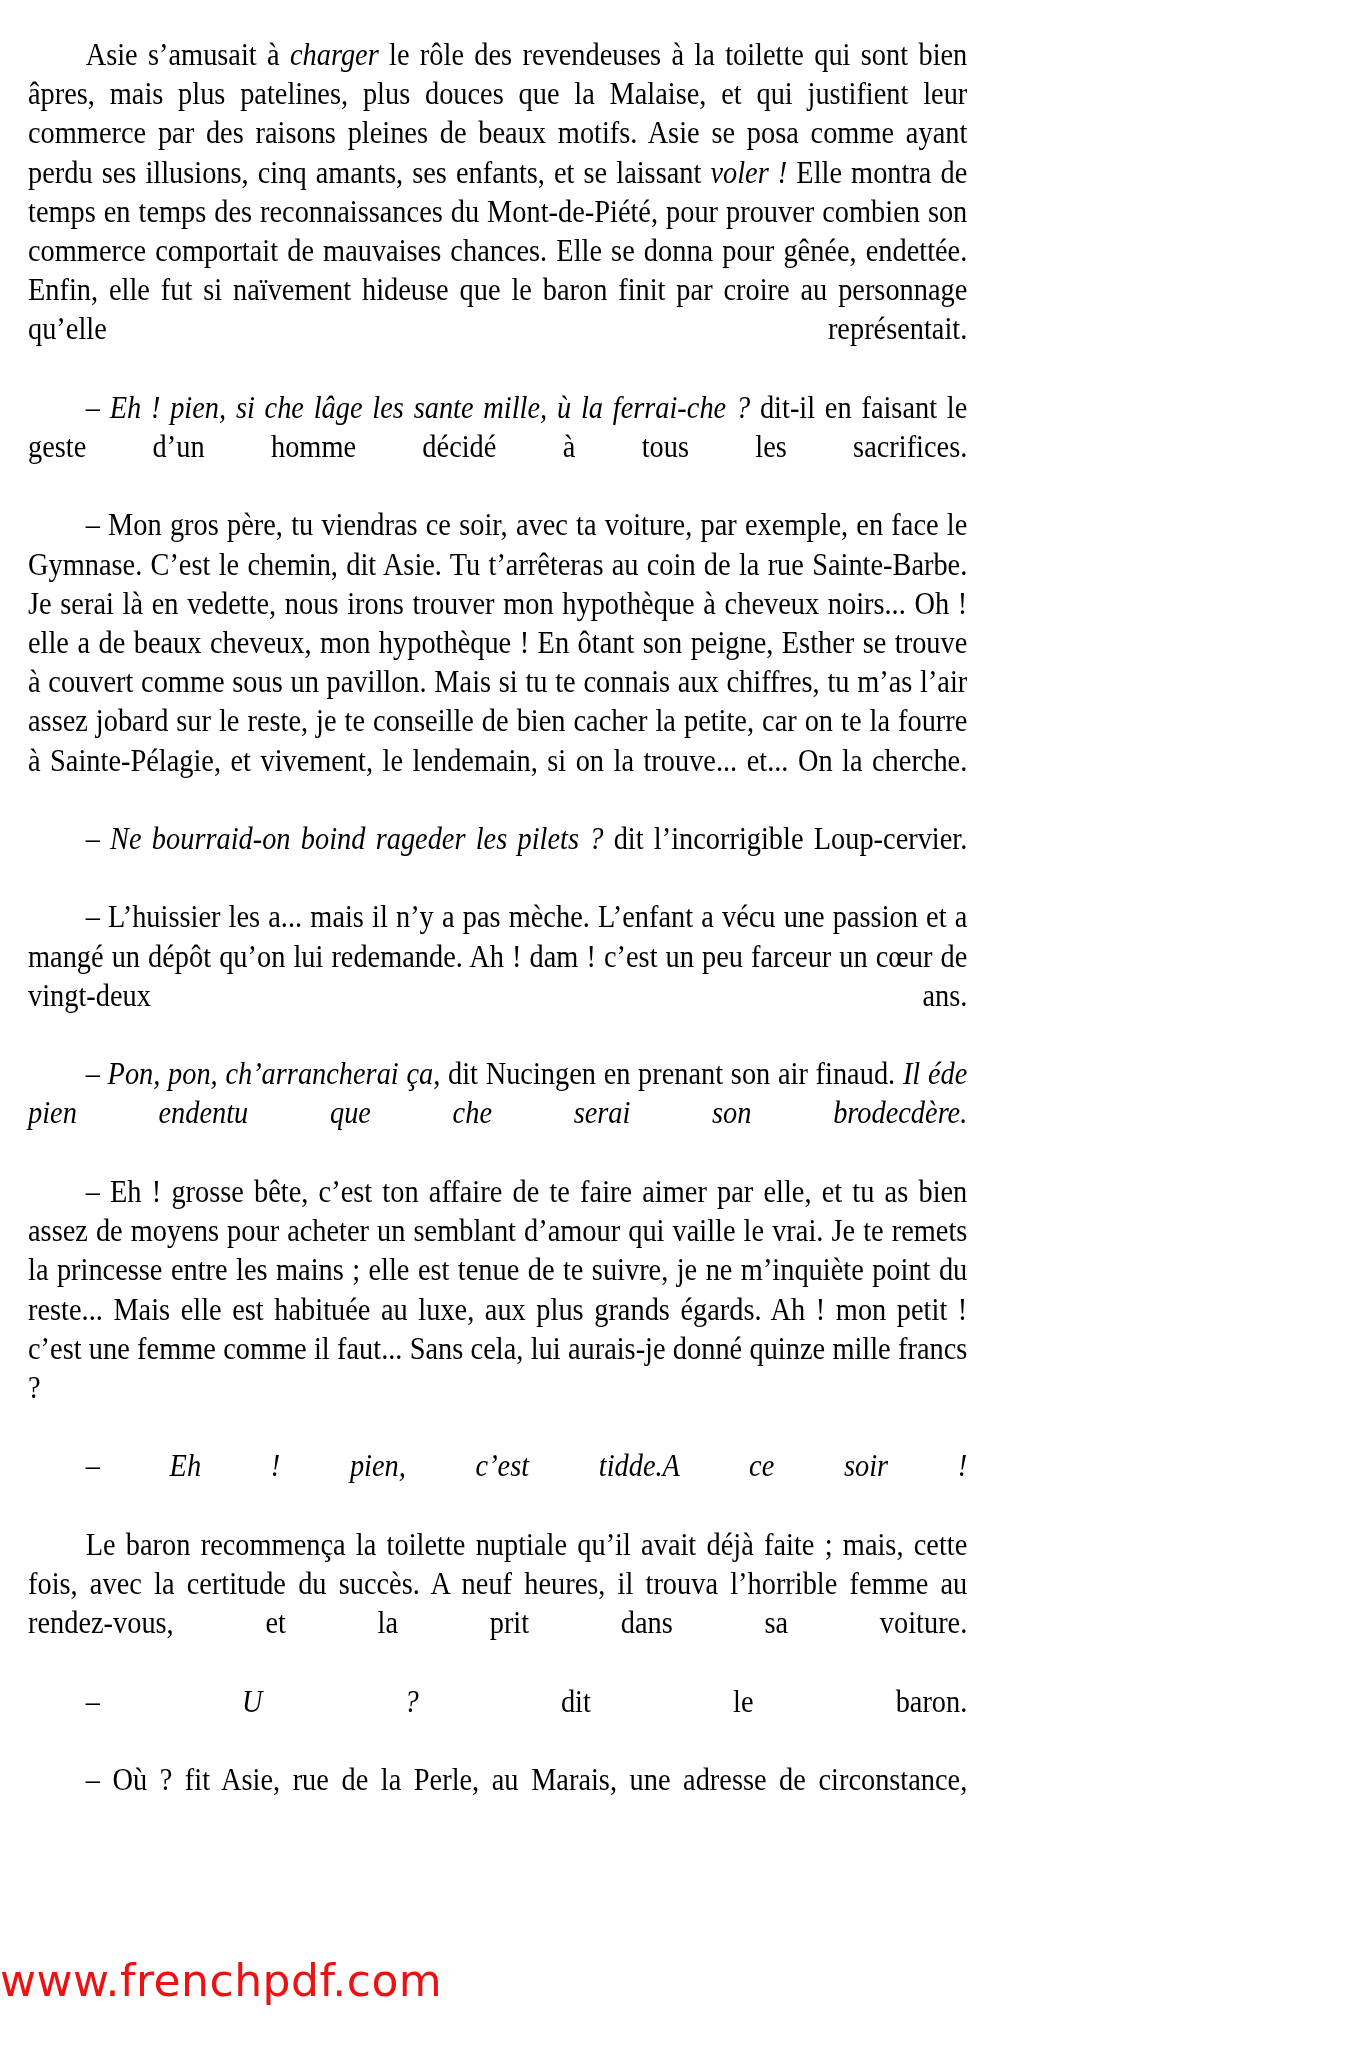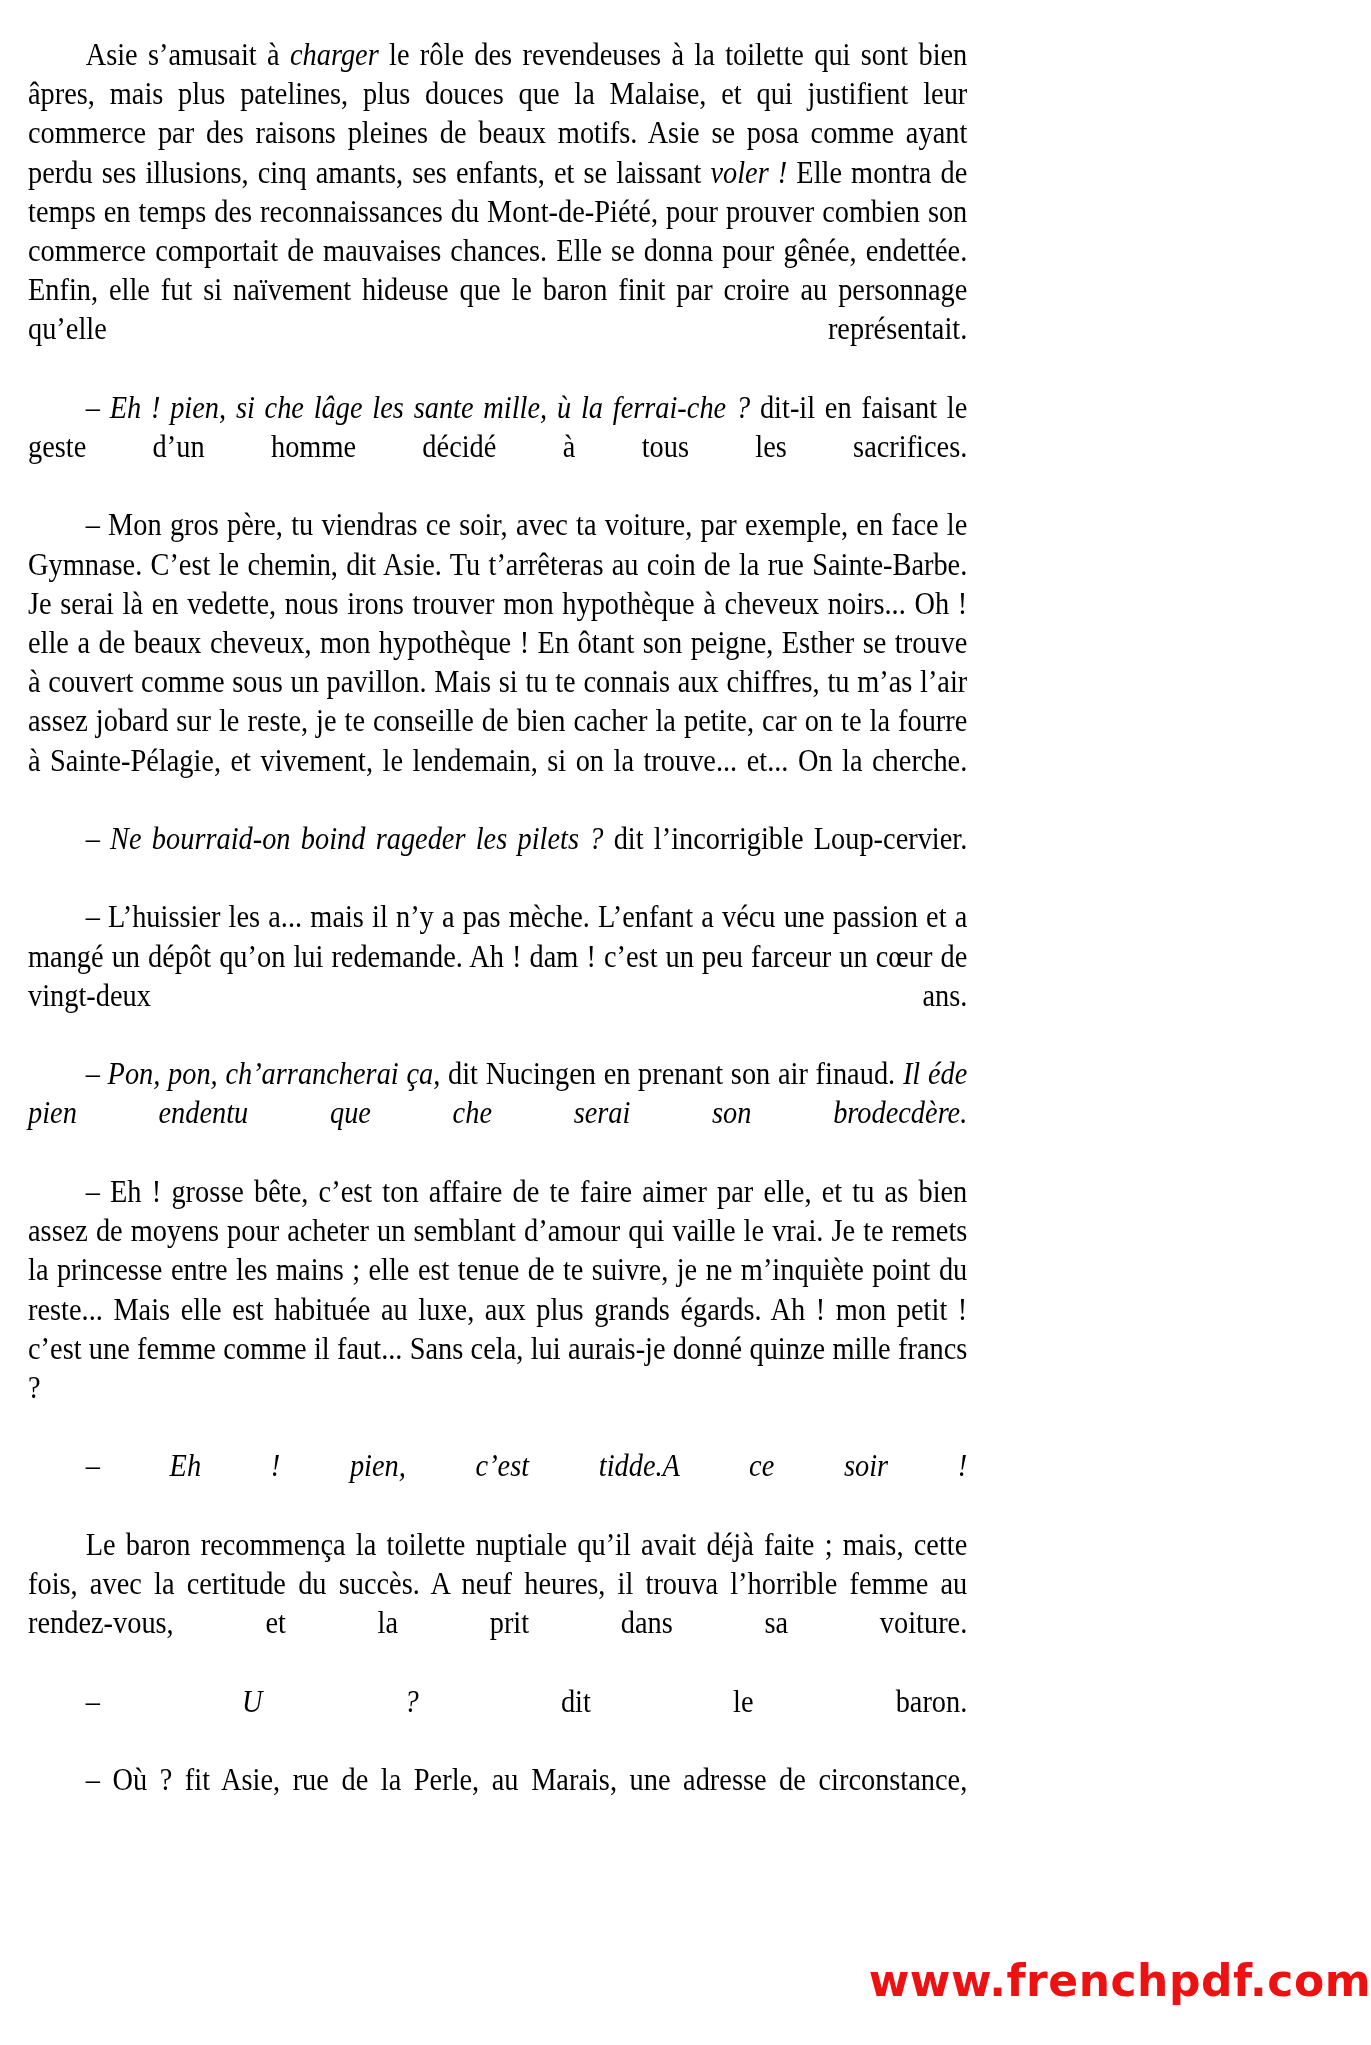--- a/index.html
+++ b/index.html
@@ -51,24 +51,24 @@
     font-style: italic;
   }
   .dash {
     font-style: normal;
   }
   .footer {
     position: absolute;
     left: 0;
     top: 1955px;
     width: 1371px;
-    text-align: right;
+    text-align: left;
     font-family: "DejaVu Sans", "Liberation Sans", sans-serif;
     font-size: 44px;
-    font-weight: bold;
+    font-weight: normal;
     letter-spacing: 0.5px;
     color: #ee1111;
   }
 </style>
 </head>
 <body>
 
 <div class="page" style="background: rgb(255, 255, 255);">
 
   <div class="text-body">

